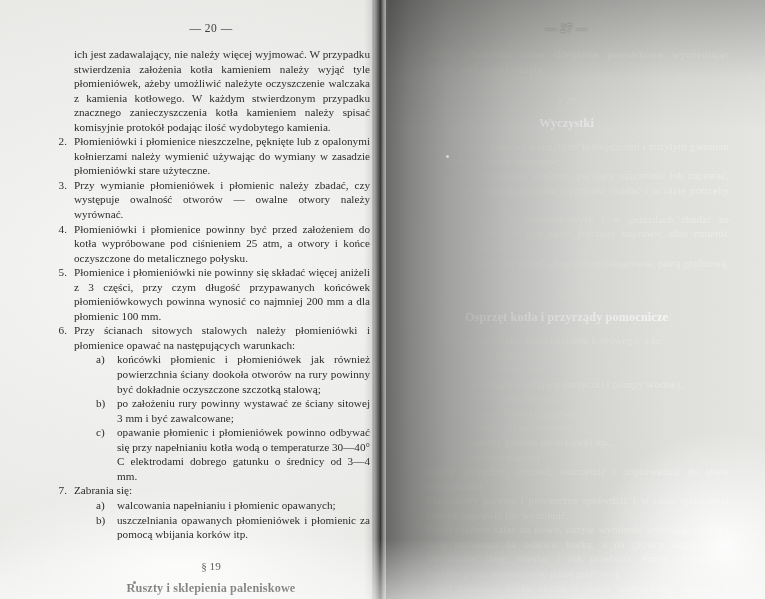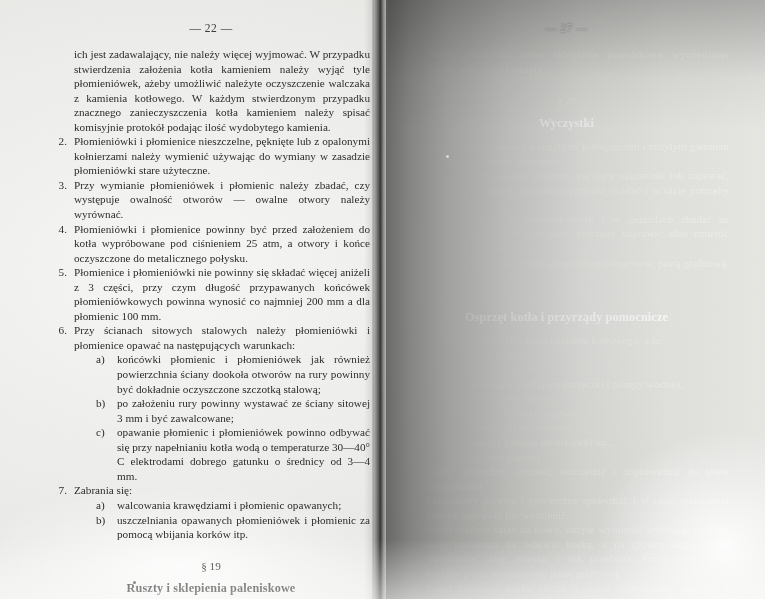--- a/index.html
+++ b/index.html
@@ -210,21 +210,21 @@
 <body>
 
 <div class="scan">
 
   <div class="paper-base"></div>
   <div class="grain"></div>
   <div class="left-glow"></div>
 
   <div class="page page-left blur-soft">
 
-    <div class="folio">—  22  —</div>
+    <div class="folio">—  20  —</div>
 
     <div class="body">
 
       <div class="lead">ich jest zadawalający, nie należy więcej wyjmować. W przypadku stwierdzenia założenia kotła kamieniem należy wyjąć tyle płomieniówek, ażeby umożliwić należyte oczyszczenie walczaka z kamienia kotłowego. W każdym stwierdzonym przypadku znacznego zanieczyszczenia kotła kamieniem należy spisać komisyjnie protokół podając ilość wydobytego kamienia.</div>
 
       <ol class="nums">
 
         <li>
           <span class="mk">2.</span>
           <span>Płomieniówki i płomienice nieszczelne, pęknięte lub z opalonymi kołnierzami należy wymienić używając do wymiany w zasadzie płomieniówki stare użyteczne.</span>
@@ -263,21 +263,21 @@
             </li>
           </ul>
         </li>
 
         <li>
           <span class="mk">7.</span>
           <b class="bd">Zabrania się:</b>
           <ul class="letters">
             <li>
               <span class="mk">a)</span>
-              <span>walcowania krawędziami i płomienic opawanych;</span>
+              <span>walcowania napełnianiu i płomienic opawanych;</span>
             </li>
             <li>
               <span class="mk">b)</span>
               <span>uszczelniania opawanych płomieniówek i płomienic za pomocą wbijania korków itp.</span>
             </li>
           </ul>
         </li>
 
       </ol>
 

